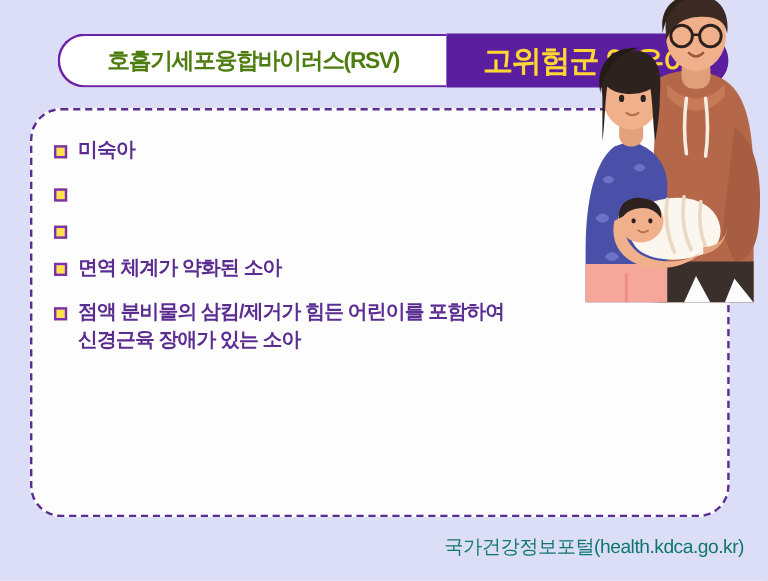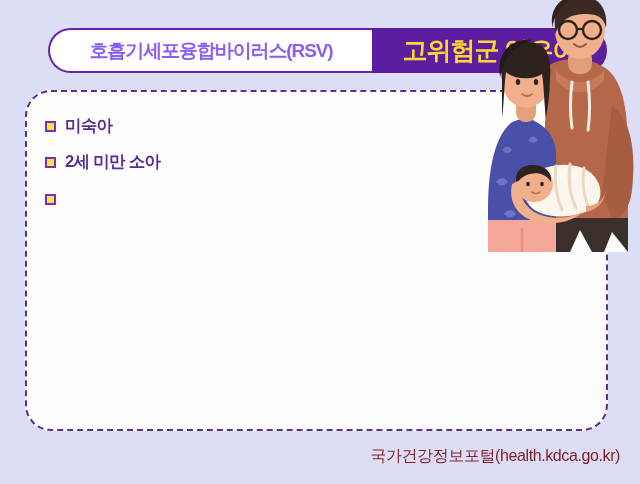--- a/index.html
+++ b/index.html
@@ -18,21 +18,21 @@
   #header-title-pill{
     width:324px;
     background:#ffffff;
     border:2px solid #6c22a6;
     border-right:none;
     border-radius:23px 0 0 23px;
     display:flex;align-items:center;justify-content:center;
     box-sizing:border-box;
   }
   #header-title-text{
-    color:#8b5cf6;
+    color:#4d7c0f;
     font-size:19px;
     font-weight:bold;
     letter-spacing:-1.1px;
     white-space:nowrap;
   }
   #header-highlight-block{
     flex:1;
     background:#5b1e9e;
     border:2px solid #5b1e9e;
     border-radius:0 23px 23px 0;
@@ -87,21 +87,21 @@
   
   #family-illustration{
     position:absolute;left:452px;top:-6px;width:200px;height:258px;
   }
   #family-illustration svg{ display:block; }
 
   
   #footer-source{
     position:absolute;left:0;top:446px;width:620px;
     text-align:right;
-    color:#7f1d1d;
+    color:#0f766e;
     font-size:16px;
     letter-spacing:-0.4px;
   }
 </style>
 </head>
 <body>
 
 <div id="header-banner">
   <div id="header-title-pill">
     <span id="header-title-text">호흡기세포융합바이러스(RSV)</span>
@@ -119,29 +119,39 @@
       <div class="bullet-item">
         <span class="bullet-marker"></span>
         <span class="bullet-text">미숙아</span>
       </div>
       <div class="spacer-gap"></div>
     </div>
 
     <div class="bullet-row">
       <span class="bullet-marker"></span>
       <span class="bullet-text">
-        <span class="line2">2세 미만 소아</span>
       </span>
     </div>
 
     <div class="bullet-row">
       <span class="bullet-marker"></span>
     </div>
 
-
+    <div class="bullet-row">
+      <span class="bullet-marker"></span>
+      <span class="bullet-text">면역 체계가 약화된 소아</span>
+    </div>
+
+    <div class="bullet-row">
+      <span class="bullet-marker"></span>
+      <span class="bullet-text">
+        <span>점액 분비물의 삼킴/제거가 힘든 어린이를 포함하여</span>
+        <span class="line2">신경근육 장애가 있는 소아</span>
+      </span>
+    </div>
 
   </div>
 </div>
 
 <div id="family-illustration">
   <svg width="200" height="258" viewBox="0 0 200 258" xmlns="http://www.w3.org/2000/svg">
 
     <path d="M96 72 C110 62 140 62 156 76 C172 90 176 120 176 160 L176 258 L92 258 L92 150 Z" fill="#b5674a"></path>
 
     <path d="M160 112 C180 126 184 160 180 196 C178 214 170 224 160 224 L150 200 Z" fill="#a75d42"></path>

